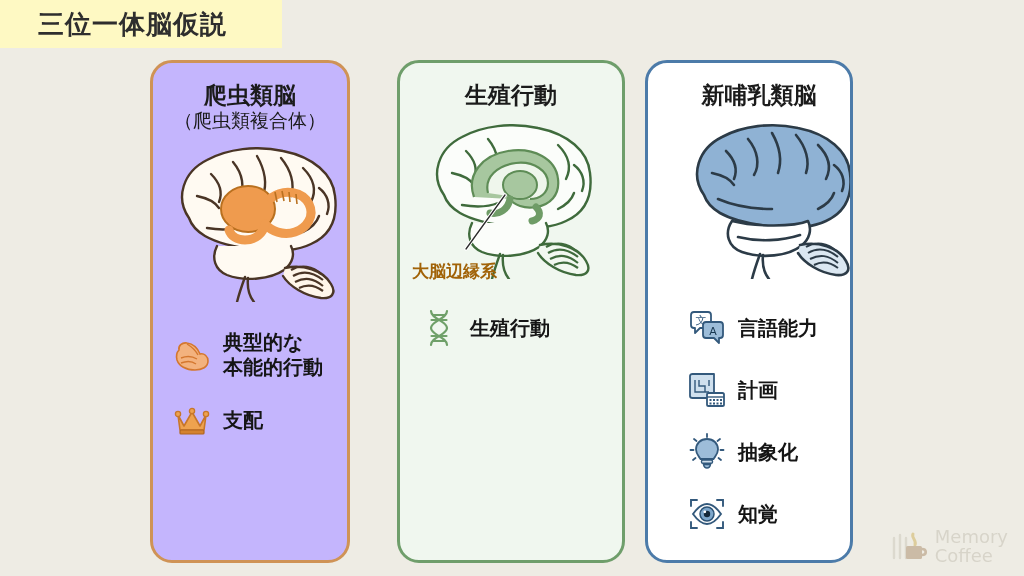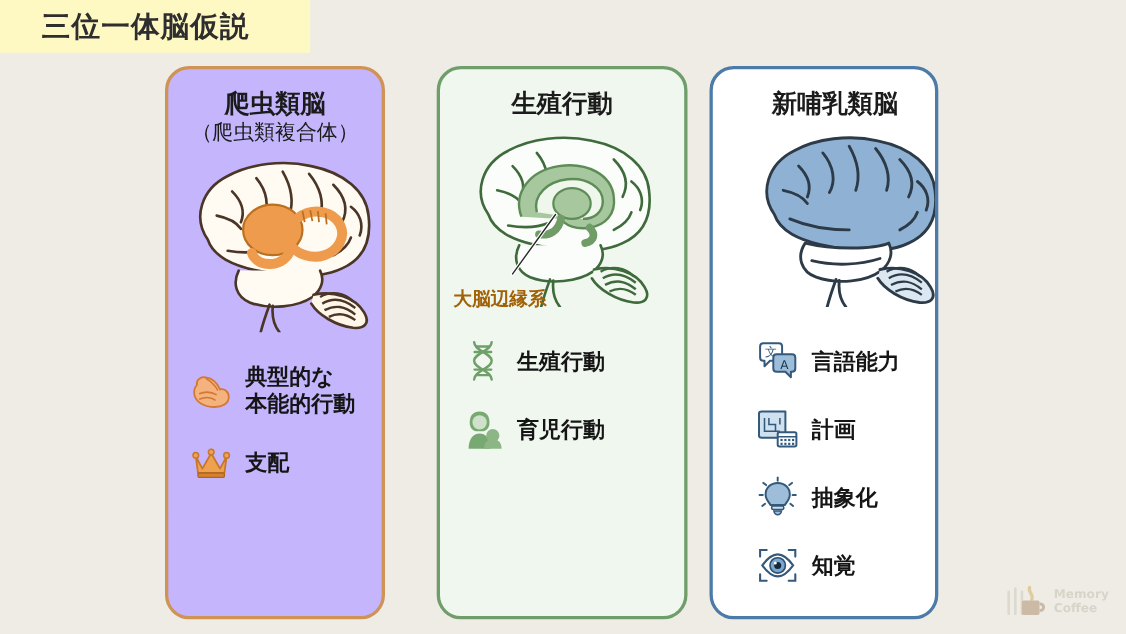--- a/index.html
+++ b/index.html
@@ -134,22 +134,22 @@
   
   #watermark {
     position: absolute;
     right: 16px;
     bottom: 10px;
     display: flex;
     align-items: center;
     opacity: 0.42;
   }
   #watermark-text {
-    font-size: 11px;
-    font-weight: bold;
+    font-size: 18px;
+    font-weight: normal;
     color: #b9b4a6;
     line-height: 1.05;
     margin-left: 4px;
     white-space: pre-line;
   }
 </style>
 </head>
 <body>
 
 <div id="title-band">
@@ -276,32 +276,20 @@
             <path d="M7 2 C7 10 23 12 23 19 C23 26 7 28 7 36"></path>
             <path d="M23 2 C23 10 7 12 7 19 C7 26 23 28 23 36"></path>
             <path d="M9 6 L21 6"></path>
               <path d="M7.5 11 L22.5 11"></path>
             <path d="M7.5 27 L22.5 27"></path>
               <path d="M9 32 L21 32"></path>
           </g>
         </svg>
       </span>
       <span class="feature-label">生殖行動</span>
-    </div>
-    <div class="feature-item">
-      <span class="feature-icon">
-        <svg width="36" height="38" viewBox="0 0 36 38">
-          <path d="M15 3 C9 3 6 7 6 13 C6 18 9 21 13 21 L17 21 C21 21 24 18 24 13 C24 7 21 3 15 3 Z" fill="#79a972"></path>
-          <circle cx="15" cy="13" r="6.5" fill="#cfe2c9"></circle>
-          <path d="M5 37 C5 27 10 23 15 23 C20 23 25 27 25 37 Z" fill="#79a972"></path>
-          <circle cx="27" cy="25" r="6" fill="#8cb785"></circle>
-          <path d="M19 37 C19 31 22.5 28 27 28 C31.5 28 35 31 35 37 Z" fill="#8cb785"></path>
-        </svg>
-      </span>
-      <span class="feature-label">育児行動</span>
     </div>
   </div>
 </div>
 
 <div class="card" id="card-neomammalian">
   <div class="card-header">
     <div class="card-title">新哺乳類脳</div>
   </div>
 
   <div class="brain-wrap">

